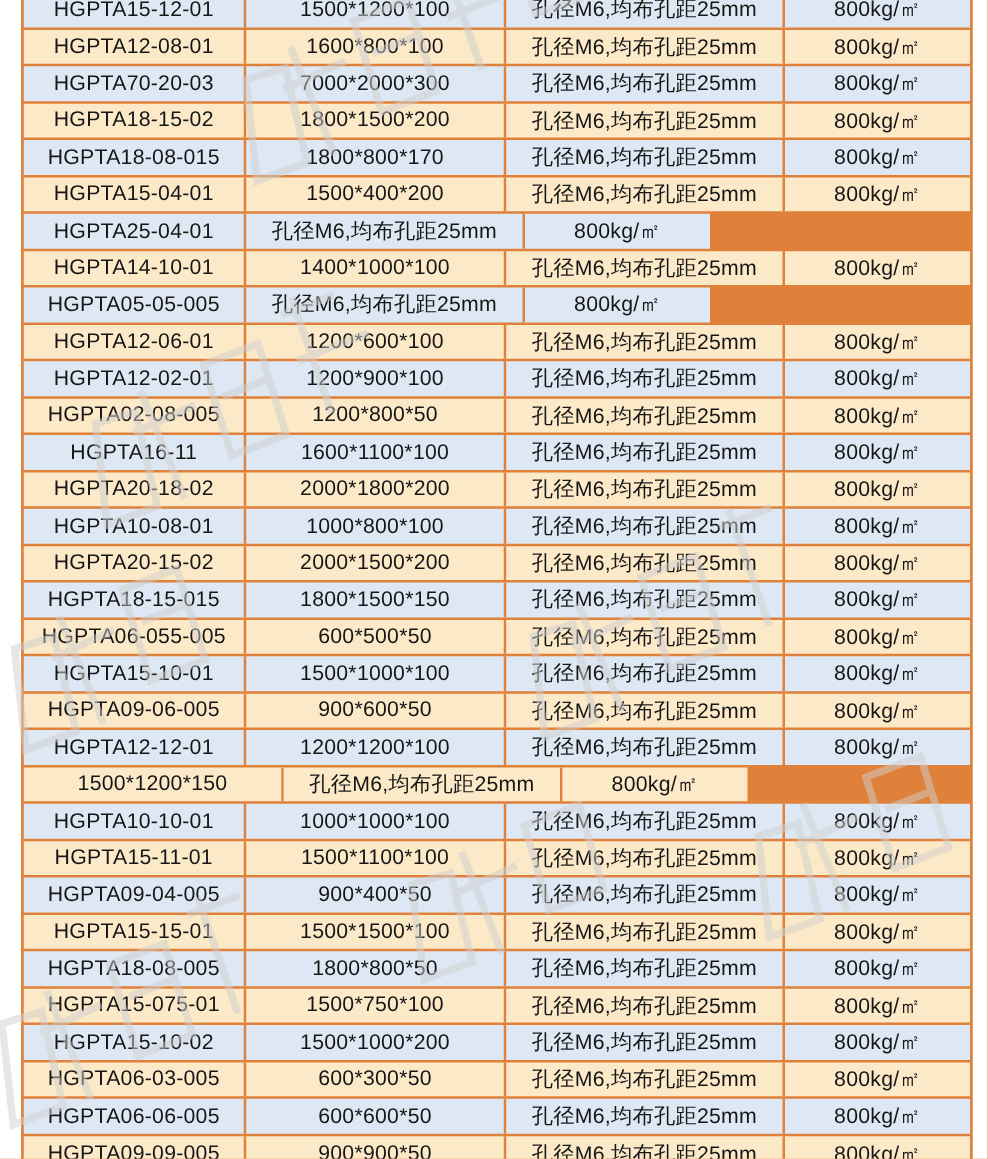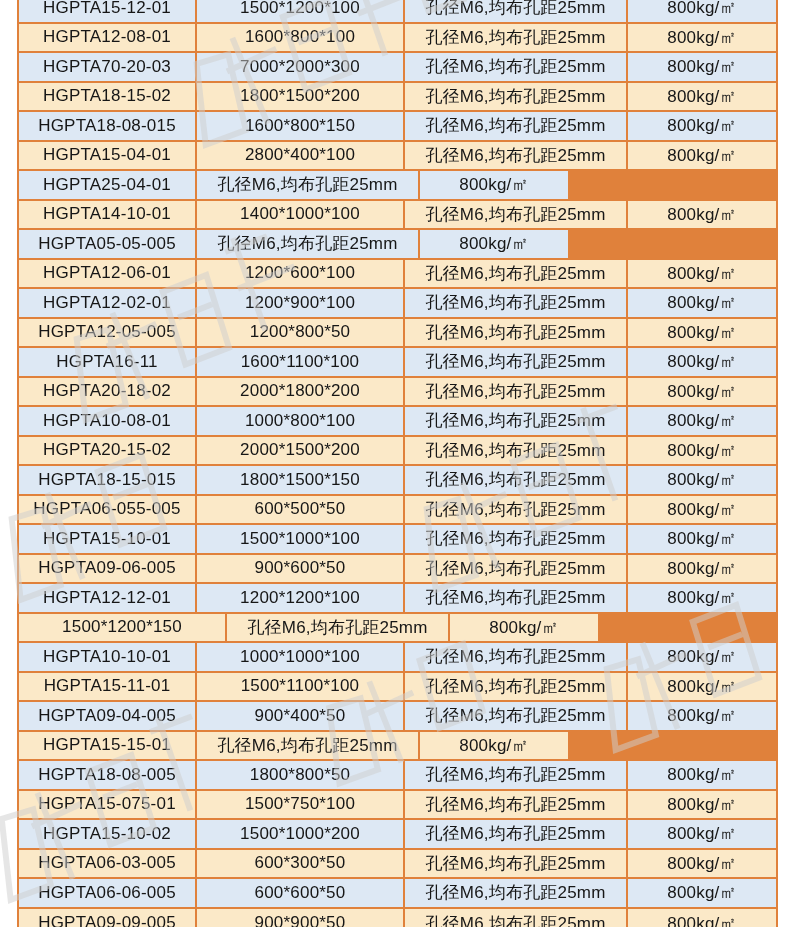--- a/index.html
+++ b/index.html
@@ -138,27 +138,27 @@
     <div class="cell c-load">800kg/㎡</div>
   </div>
     <div class="row cream">
     <div class="cell c-model">HGPTA18-15-02</div>
     <div class="cell c-size">1800*1500*200</div>
     <div class="cell c-holes">孔径M6,均布孔距25mm</div>
     <div class="cell c-load">800kg/㎡</div>
   </div>
     <div class="row blue">
     <div class="cell c-model">HGPTA18-08-015</div>
-    <div class="cell c-size">1600*800*150</div>
+    <div class="cell c-size">1800*800*170</div>
     <div class="cell c-holes">孔径M6,均布孔距25mm</div>
     <div class="cell c-load">800kg/㎡</div>
   </div>
     <div class="row cream">
     <div class="cell c-model">HGPTA15-04-01</div>
-    <div class="cell c-size">2800*400*100</div>
+    <div class="cell c-size">1500*400*200</div>
     <div class="cell c-holes">孔径M6,均布孔距25mm</div>
     <div class="cell c-load">800kg/㎡</div>
   </div>
     <div class="row blue">
     <div class="cell c-model">HGPTA25-04-01</div>
     <div class="cell c-holes">孔径M6,均布孔距25mm</div>
     <div class="cell c-load">800kg/㎡</div>
   </div>
     <div class="row cream">
     <div class="cell c-model">HGPTA14-10-01</div>
@@ -177,21 +177,21 @@
     <div class="cell c-holes">孔径M6,均布孔距25mm</div>
     <div class="cell c-load">800kg/㎡</div>
   </div>
     <div class="row blue">
     <div class="cell c-model">HGPTA12-02-01</div>
     <div class="cell c-size">1200*900*100</div>
     <div class="cell c-holes">孔径M6,均布孔距25mm</div>
     <div class="cell c-load">800kg/㎡</div>
   </div>
     <div class="row cream">
-    <div class="cell c-model">HGPTA12-05-005</div>
+    <div class="cell c-model">HGPTA02-08-005</div>
     <div class="cell c-size">1200*800*50</div>
     <div class="cell c-holes">孔径M6,均布孔距25mm</div>
     <div class="cell c-load">800kg/㎡</div>
   </div>
     <div class="row blue">
     <div class="cell c-model">HGPTA16-11</div>
     <div class="cell c-size">1600*1100*100</div>
     <div class="cell c-holes">孔径M6,均布孔距25mm</div>
     <div class="cell c-load">800kg/㎡</div>
   </div>
@@ -261,20 +261,21 @@
     <div class="cell c-load">800kg/㎡</div>
   </div>
     <div class="row blue">
     <div class="cell c-model">HGPTA09-04-005</div>
     <div class="cell c-size">900*400*50</div>
     <div class="cell c-holes">孔径M6,均布孔距25mm</div>
     <div class="cell c-load">800kg/㎡</div>
   </div>
     <div class="row cream">
     <div class="cell c-model">HGPTA15-15-01</div>
+    <div class="cell c-size">1500*1500*100</div>
     <div class="cell c-holes">孔径M6,均布孔距25mm</div>
     <div class="cell c-load">800kg/㎡</div>
   </div>
     <div class="row blue">
     <div class="cell c-model">HGPTA18-08-005</div>
     <div class="cell c-size">1800*800*50</div>
     <div class="cell c-holes">孔径M6,均布孔距25mm</div>
     <div class="cell c-load">800kg/㎡</div>
   </div>
     <div class="row cream">

